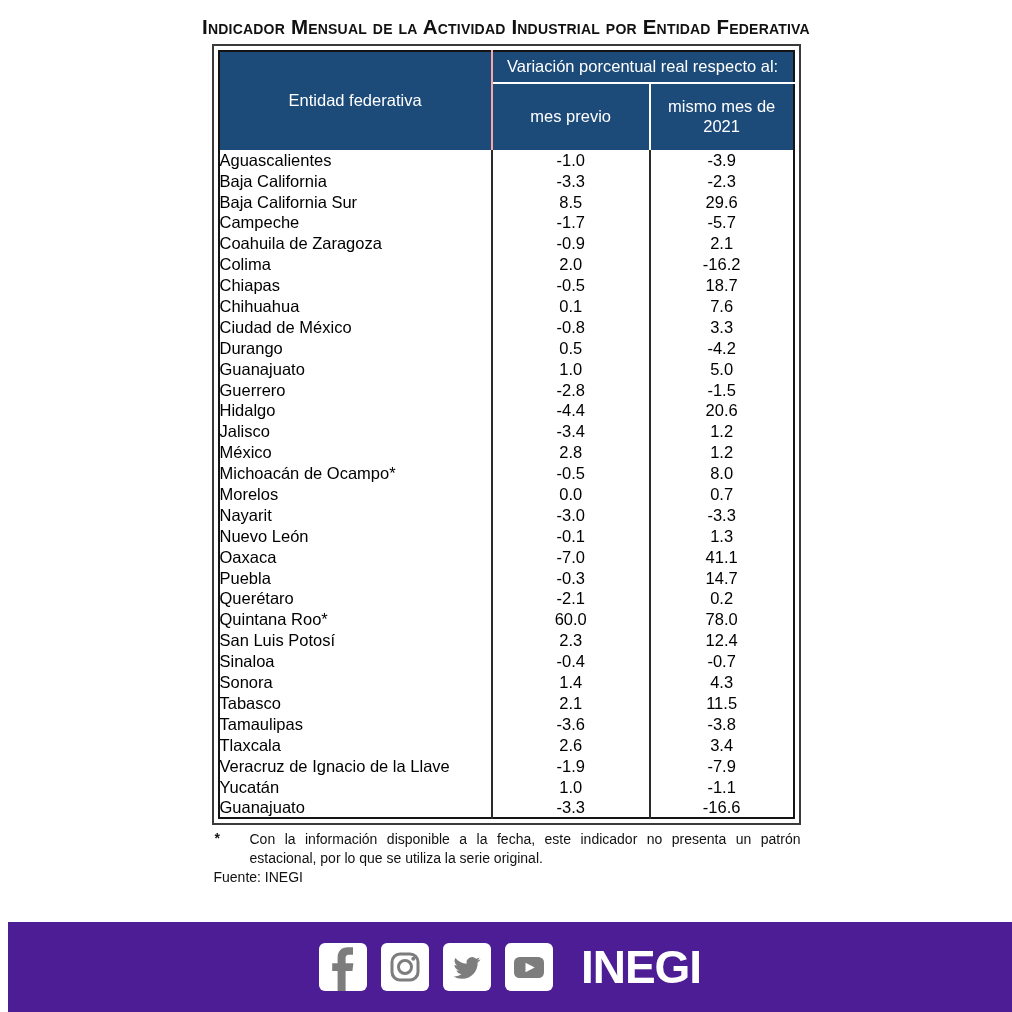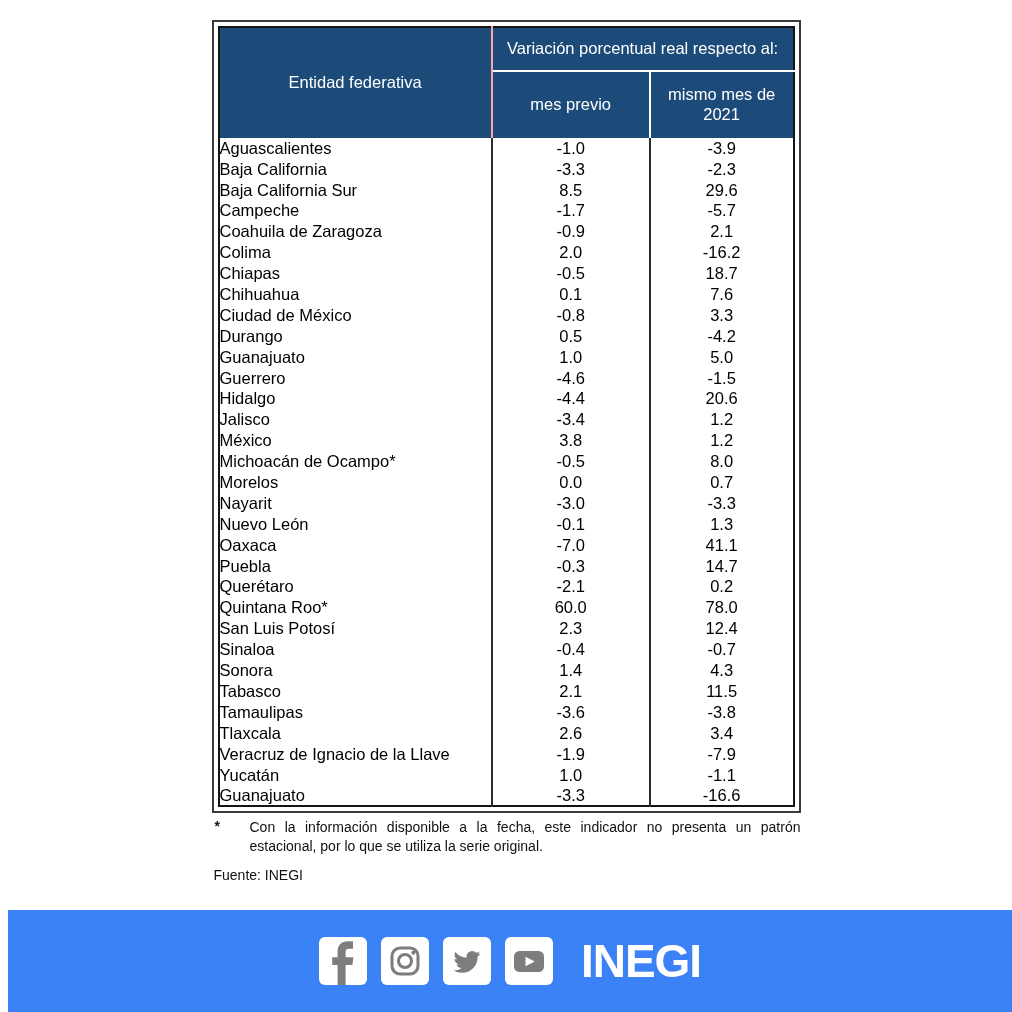--- a/index.html
+++ b/index.html
@@ -29,49 +29,50 @@
     width: 589px; margin: 5px auto 0;
     border: 2px solid #3a3a3a; padding: 4px; background: #fff;
   }
   table { width: 100%; border-collapse: collapse; table-layout: fixed; border: 2px solid #141414; }
   col.c1 { width: 47.5%; } col.c2 { width: 27.5%; } col.c3 { width: 25%; }
   thead th {
     background: #1c4b7a; color: #fff; font-weight: normal;
     font-size: 16.5px; line-height: 1.2; vertical-align: middle;
   }
   th.entity-h { border-right: 2px solid #fca5a5; }
-  tr.group-row th.group-h { height: 44px; border-bottom: 2px solid #fff; }
+  tr.group-row th.group-h { height: 32px; border-bottom: 2px solid #fff; }
   tr.sub-row th { height: 47px; }
   th.sub-same { border-left: 2px solid #fff; padding: 13px 14px; }
   tbody td { height: 20.9px; font-size: 16.5px; line-height: 1; padding: 0; }
   tbody td.name { text-align: left; }
   tbody td.num { text-align: center; }
   tbody td.num + td.num, tbody td.name + td.num { border-left: 2px solid #2b2b2b; }
   tbody td.num:first-of-type { border-left: 2px solid #2b2b2b; }
   
   .notes { width: 589px; margin: 5px auto 0; font-size: 14px; color: #111; }
   .note-line { display: flex; }
   .note-marker { width: 30px; flex: 0 0 30px; padding-left: 3px; font-weight: bold; }
   .note-text { flex: 1; text-align: justify; line-height: 1.32; margin-left: 8px; }
-  .source { margin-top: 12px; padding-left: 2px; font-size: 14px; }
+  .source { margin-top: 2px; padding-left: 2px; font-size: 14px; }
   
   .footer {
-    position: absolute; left: 8px; right: 0; bottom: 0; height: 102px;
-    background: #3b82f6; display: flex; align-items: center; justify-content: center;
+    position: absolute; left: 8px; right: 0; bottom: 0; height: 90px;
+    background: #4c1d95; display: flex; align-items: center; justify-content: center;
   }
   .social { display: flex; gap: 14px; }
   .social svg { display: block; width: 48px; height: 48px; cursor: pointer; }
   .logo { margin-left: 28px; display: flex; align-items: baseline; color: #fff; }
   .logo .inegi { font-weight: bold; font-size: 46px; letter-spacing: -1px; }
   .logo .informa { font-weight: normal; font-size: 46px; letter-spacing: 0.5px; margin-left: 3px; }
 </style>
 </head>
 <body>
 
 <div class="titles">
+  <div class="main-title">Indicador Mensual de la Actividad Industrial por Entidad Federativa</div>
 </div>
 
 <div class="frame">
   <table>
     <colgroup>
         <col class="c1">
         <col class="c2">
         <col class="c3">
       </colgroup>
     <thead>
@@ -146,39 +147,39 @@
   </tr>
 
   <tr>
     <td class="name">Guanajuato</td>
     <td class="num">1.0</td>
     <td class="num">5.0</td>
   </tr>
 
   <tr>
     <td class="name">Guerrero</td>
-    <td class="num">-4.6</td>
+    <td class="num">-2.8</td>
     <td class="num">-1.5</td>
   </tr>
 
   <tr>
     <td class="name">Hidalgo</td>
     <td class="num">-4.4</td>
     <td class="num">20.6</td>
   </tr>
 
   <tr>
     <td class="name">Jalisco</td>
     <td class="num">-3.4</td>
     <td class="num">1.2</td>
   </tr>
 
   <tr>
     <td class="name">México</td>
-    <td class="num">3.8</td>
+    <td class="num">2.8</td>
     <td class="num">1.2</td>
   </tr>
 
   <tr>
     <td class="name">Michoacán de Ocampo*</td>
     <td class="num">-0.5</td>
     <td class="num">8.0</td>
   </tr>
 
   <tr>

